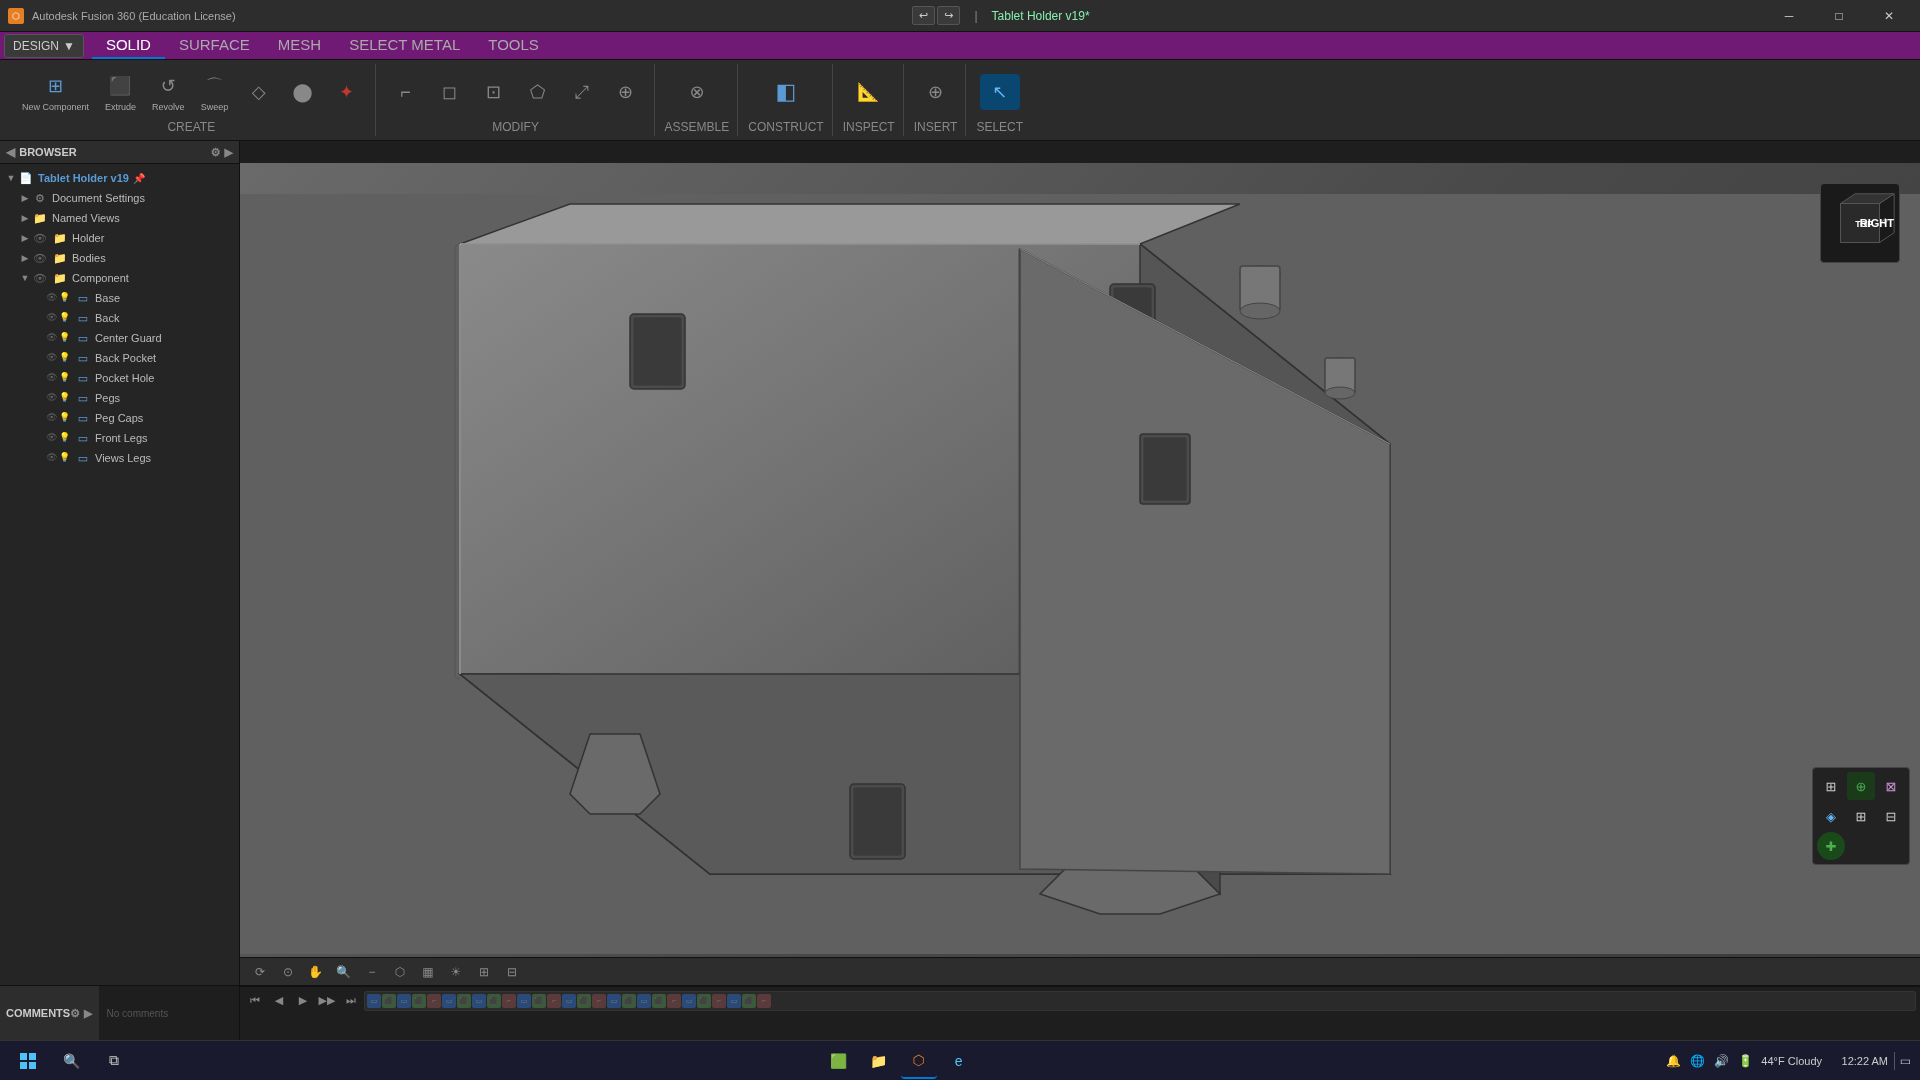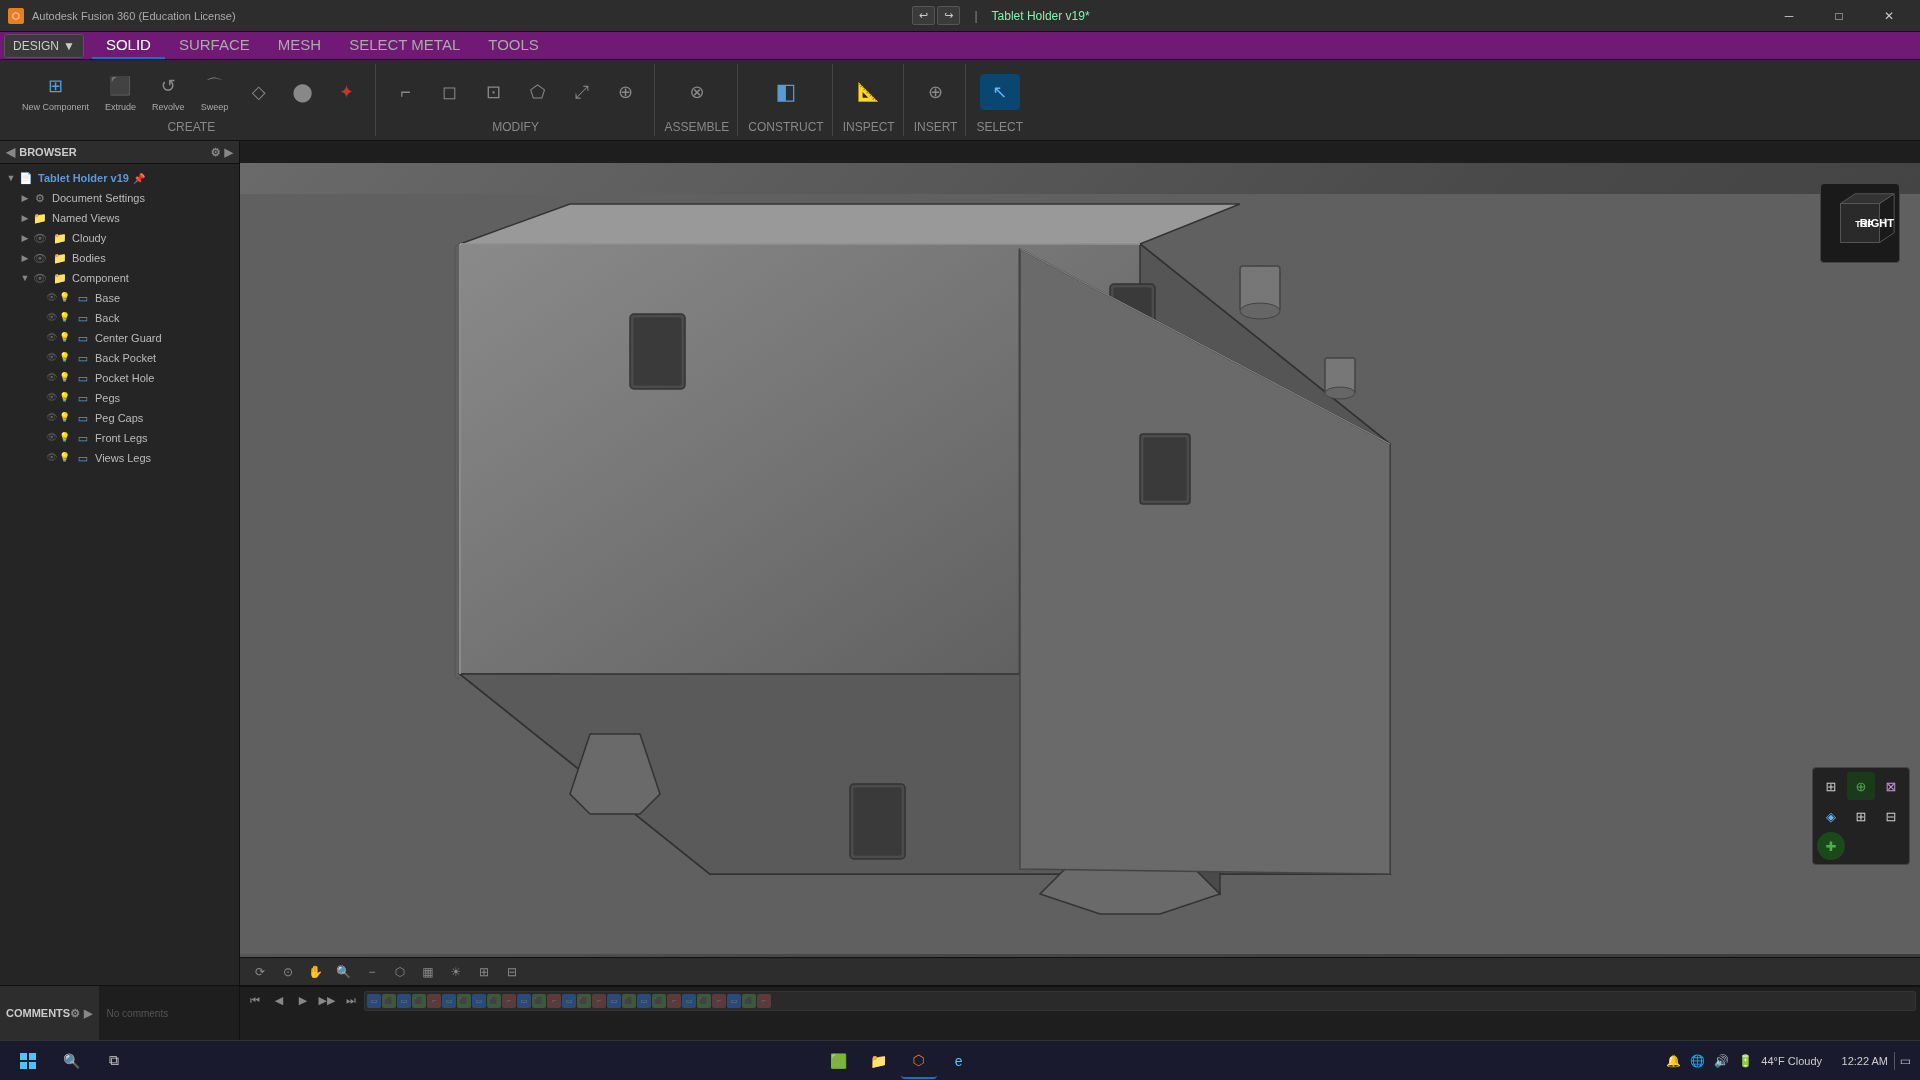--- a/index.html
+++ b/index.html
@@ -529,21 +529,21 @@
       <div class="tree-item indent-1">
         <span class="expand-arrow">▶</span>
         <span class="item-icon folder-icon">📁</span>
         <span>Named Views</span>
       </div>
 
       <div class="tree-item indent-1">
         <span class="expand-arrow">▶</span>
         <span class="item-icon" style="color:#666;">👁</span>
         <span class="item-icon folder-icon">📁</span>
-        <span>Cloudy</span>
+        <span>Holder</span>
       </div>
 
       <div class="tree-item indent-1">
         <span class="expand-arrow">▶</span>
         <span class="item-icon" style="color:#666;">👁</span>
         <span class="item-icon folder-icon">📁</span>
         <span>Bodies</span>
       </div>
 
       <div class="tree-item indent-1">

